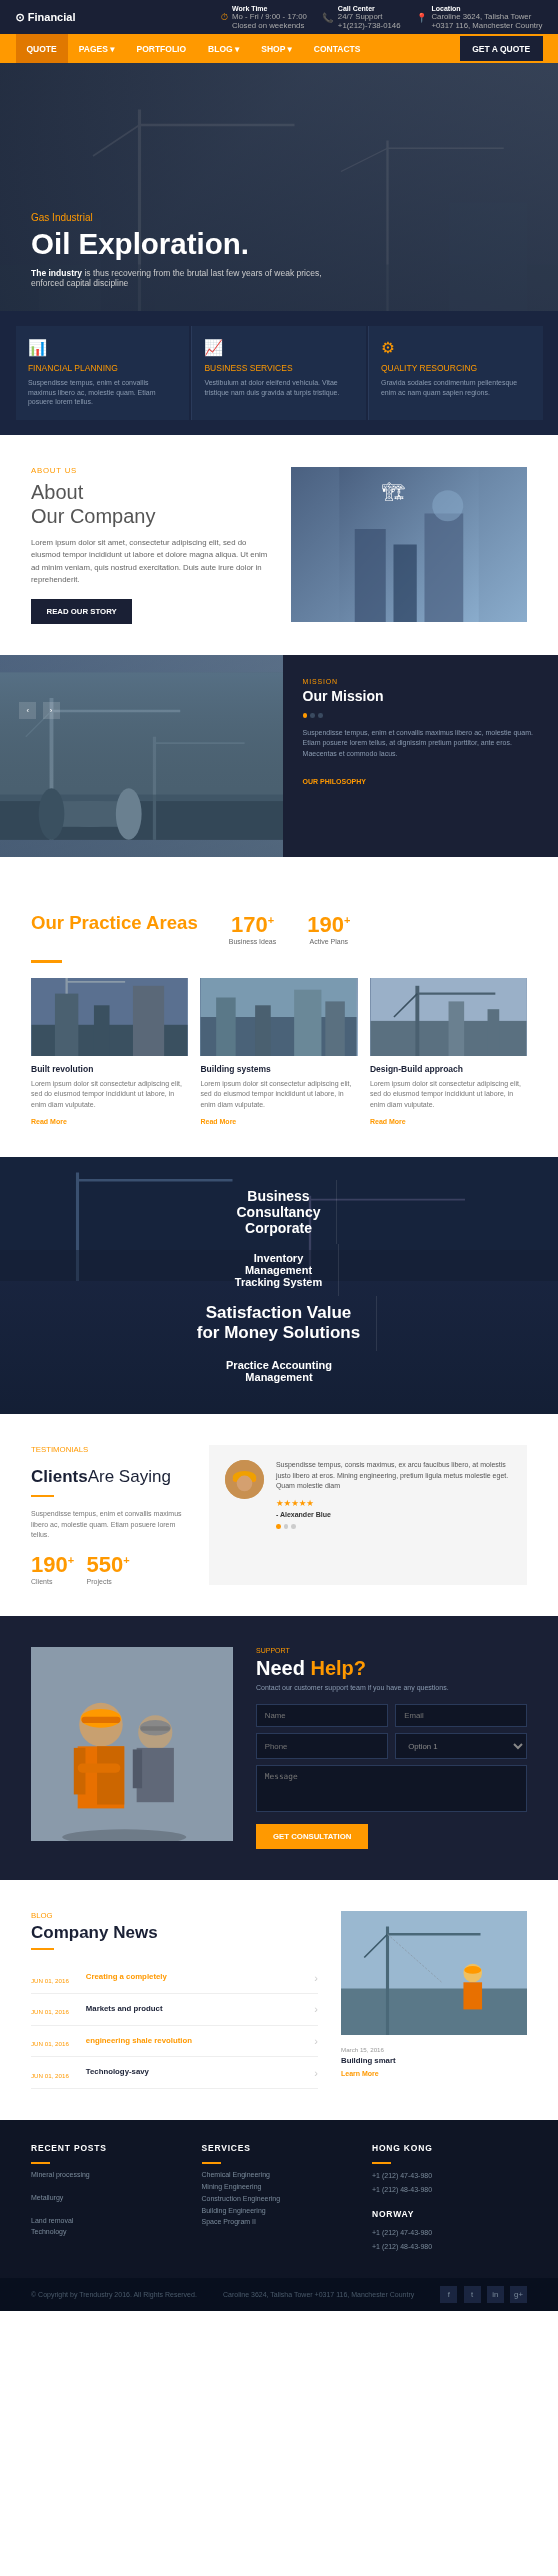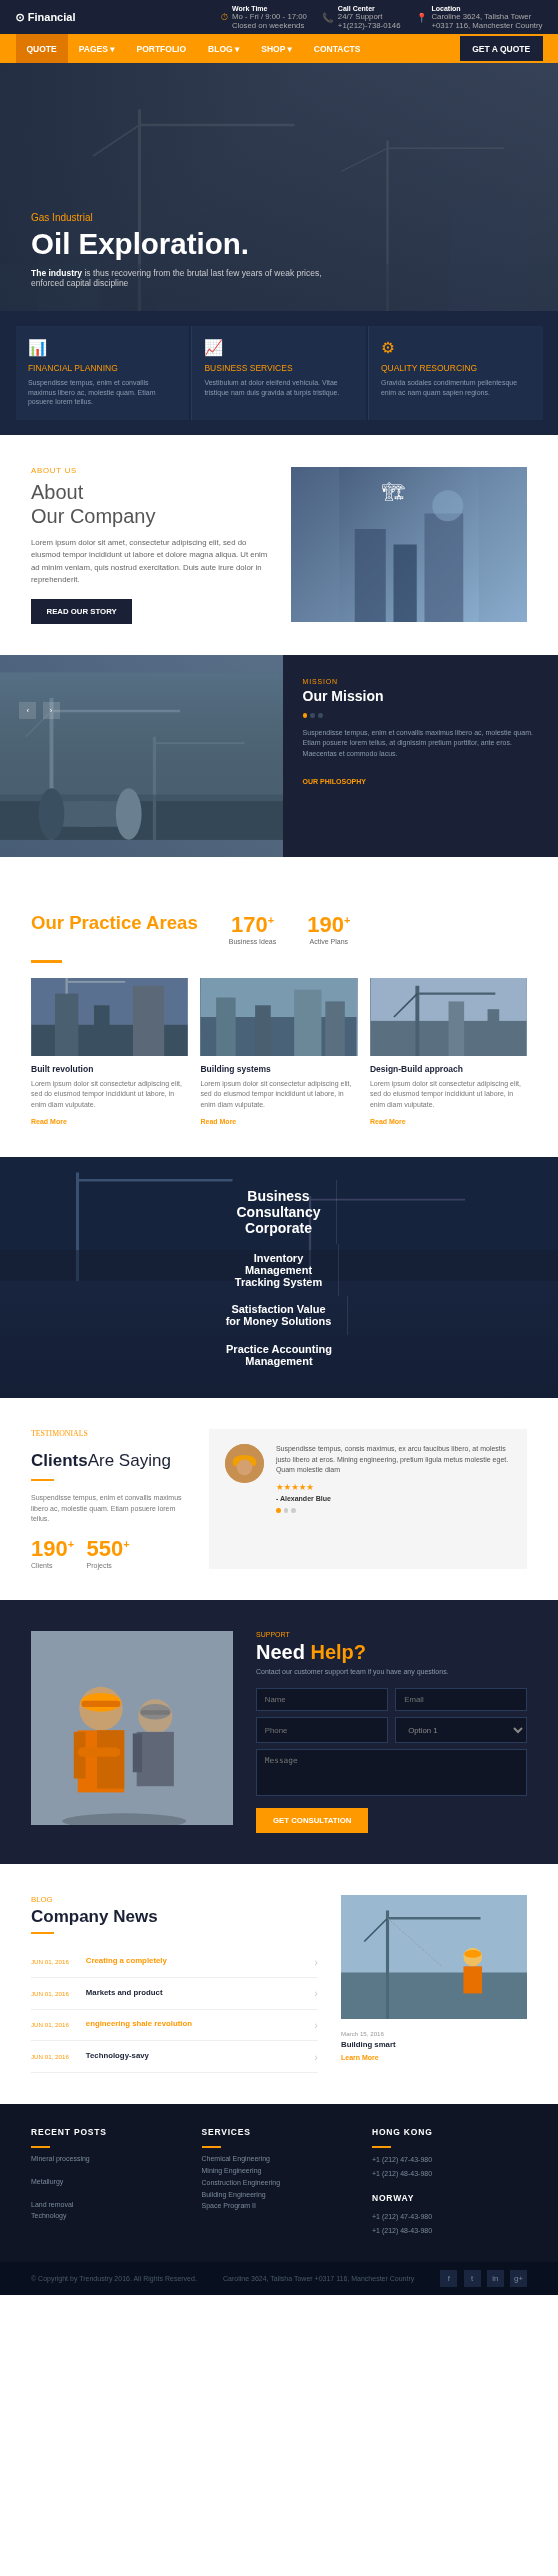--- a/index.html
+++ b/index.html
@@ -79,21 +79,21 @@
 
     
     .parallax-banner { background: linear-gradient(rgba(20,30,60,0.75), rgba(10,20,40,0.8)), #3a4a6a; padding: 23px 0; display: flex; justify-content: space-around; align-items: center; color: #fff; }
     .banner-stat { text-align: center; padding: 7.8px 15.5px; border-right: 0.8px solid rgba(255,255,255,0.1); }
     .banner-stat:last-child { border-right: none; }
     .banner-stat h3 { font-size: 14px; font-weight: 900; color: #fff; }
 
     
     .clients-section { padding: 31px; display: flex; gap: 23px; }
     .clients-left { flex: 0 0 155px; }
-    .clients-left .label { font-size: 7.8px; color: #f90; text-transform: uppercase; margin-bottom: 3.1px; font-family: Liberation Serif, serif; }
+    .clients-left .label { font-size: 7.8px; color: #f90; text-transform: uppercase; margin-bottom: 3.1px; }
     .clients-left h2 { font-size: 17px; font-weight: 900; color: #1a2035; margin-bottom: 7.8px; margin-top: 13px; }
     .clients-left h2 span { color: #1a2035; font-weight: 400; }
     .clients-left p { font-size: 7px; color: #777; line-height: 1.5; margin-bottom: 11px; }
     .client-stats { display: flex; gap: 12.4px; margin-top: 7.8px; }
     .c-stat .num { font-size: 22px; font-weight: 900; color: #f90; }
     .c-stat .num sup { font-size: 11px; }
     .c-stat .lbl { font-size: 7px; color: #777; }
     .clients-right { flex: 1; background: #f5f5f5; padding: 15.5px; display: flex; gap: 12.4px; align-items: flex-start; }
     .client-avatar { width: 39px; height: 39px; background: linear-gradient(135deg, #c8a060, #deba80); border-radius: 50%; flex-shrink: 0; display: flex; align-items: center; justify-content: center; font-size: 15.5px; color: #fff; }
     .client-quote { flex: 1; }
@@ -117,21 +117,21 @@
     .form-row input, .form-row select { flex: 1; background: #0f1525; border: 0.8px solid #2a3a5a; color: #888; padding: 6.2px 7.8px; font-size: 7.8px; }
     .form-row textarea { flex: 1; background: #0f1525; border: 0.8px solid #2a3a5a; color: #888; padding: 6.2px 7.8px; font-size: 7.8px; height: 47px; resize: none; }
     .btn-orange { background: #f90; color: #fff; border: none; padding: 7.8px 17px; font-size: 7.8px; font-weight: bold; text-transform: uppercase; cursor: pointer; margin-top: 6.2px; }
 
     
     .news-section { padding: 31px; display: flex; gap: 23px; }
     .news-left { flex: 1; }
     .news-left .label { font-size: 7.8px; color: #f90; text-transform: uppercase; margin-bottom: 3.1px; }
     .news-left h2 { font-size: 17px; font-weight: 900; color: #1a2035; margin-bottom: 4.7px; }
     .underline-bar-sm { width: 23px; height: 2.3px; background: #f90; margin-bottom: 12.4px; }
-    .news-item { border-bottom: 0.8px solid #eee; padding: 9.3px 0; display: flex; align-items: center; gap: 7.8px; }
+    .news-item { border-bottom: 0.8px solid #eee; padding: 9.3px 0; display: flex; align-items: flex-end; gap: 7.8px; }
     .news-item .date { font-size: 6.2px; color: #f90; min-width: 47px; }
     .news-item-content { flex: 1; }
     .news-item h4 { font-size: 7.8px; font-weight: bold; color: #1a2035; margin-bottom: 2.3px; }
     .news-item h4 a { color: #f90; text-decoration: none; }
     .news-item-arrow { color: #ccc; font-size: 11px; align-self: center; }
     .news-right { flex: 0 0 186px; }
     .news-right-img { width: 100%; height: 124px; background: linear-gradient(135deg, #9ab0c8, #daeaf5); display: flex; align-items: center; justify-content: center; font-size: 23px; color: #fff; position: relative; overflow: hidden; margin-bottom: 11px; }
     .news-right-content h4 { font-size: 7.8px; font-weight: bold; color: #1a2035; margin-bottom: 3.1px; }
     .news-right-content .date2 { font-size: 6.2px; color: #999; margin-bottom: 3.1px; }
     .news-right-content a { color: #f90; font-size: 7px; font-weight: bold; text-decoration: none; }
@@ -397,21 +397,21 @@
     <h3 style="white-space:pre-line;">Business
 Consultancy
 Corporate</h3>
   </div>
   <div class="banner-stat" style="position:relative;z-index:1;">
     <h3 style="white-space:pre-line;font-size:11px;">Inventory
 Management
 Tracking System</h3>
   </div>
   <div class="banner-stat" style="position:relative;z-index:1;">
-    <h3 style="white-space:pre-line;font-size:11px;">Satisfaction Value
+    <h3 style="white-space:pre-line;font-size:17px;">Satisfaction Value
 for Money Solutions</h3>
   </div>
   <div class="banner-stat" style="position:relative;z-index:1;">
     <h3 style="white-space:pre-line;font-size:11px;">Practice Accounting
 Management</h3>
   </div>
 </div>
 
 <div class="clients-section">
   <div class="clients-left">

